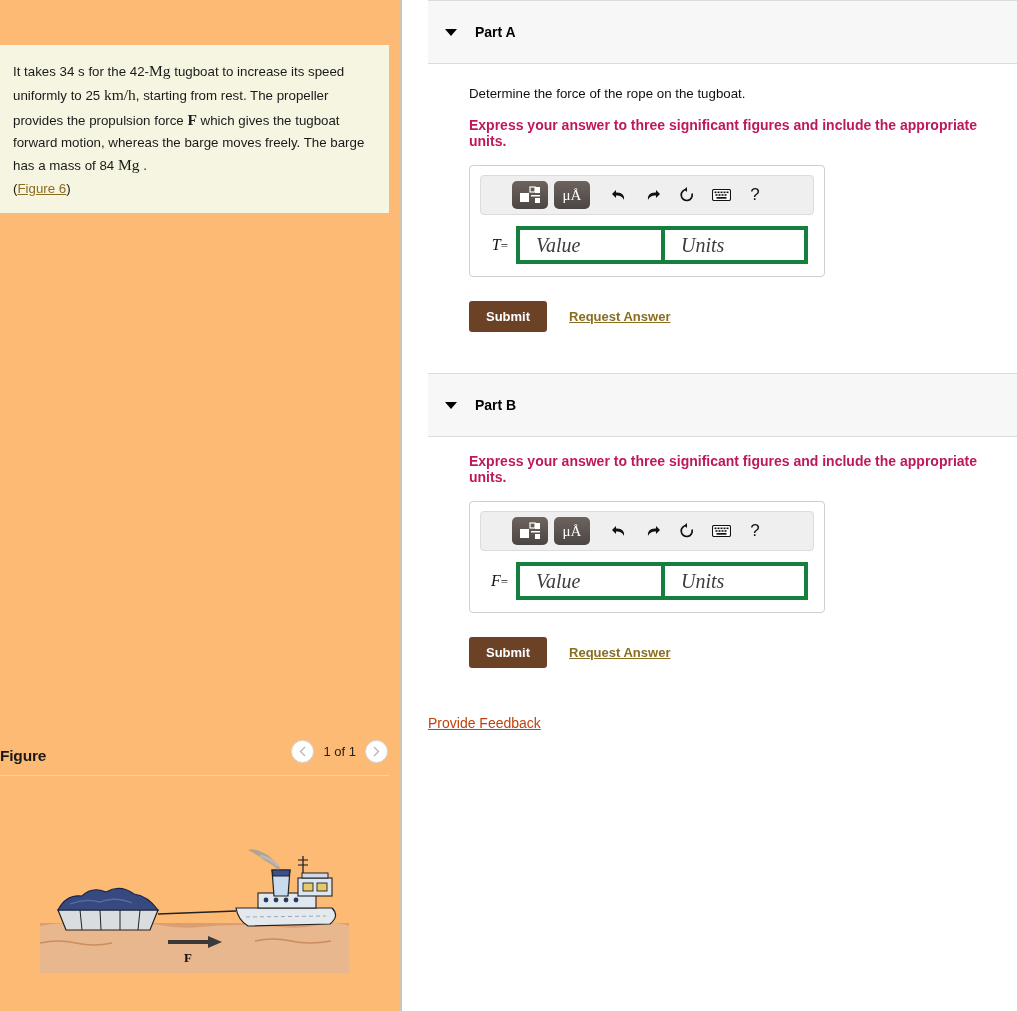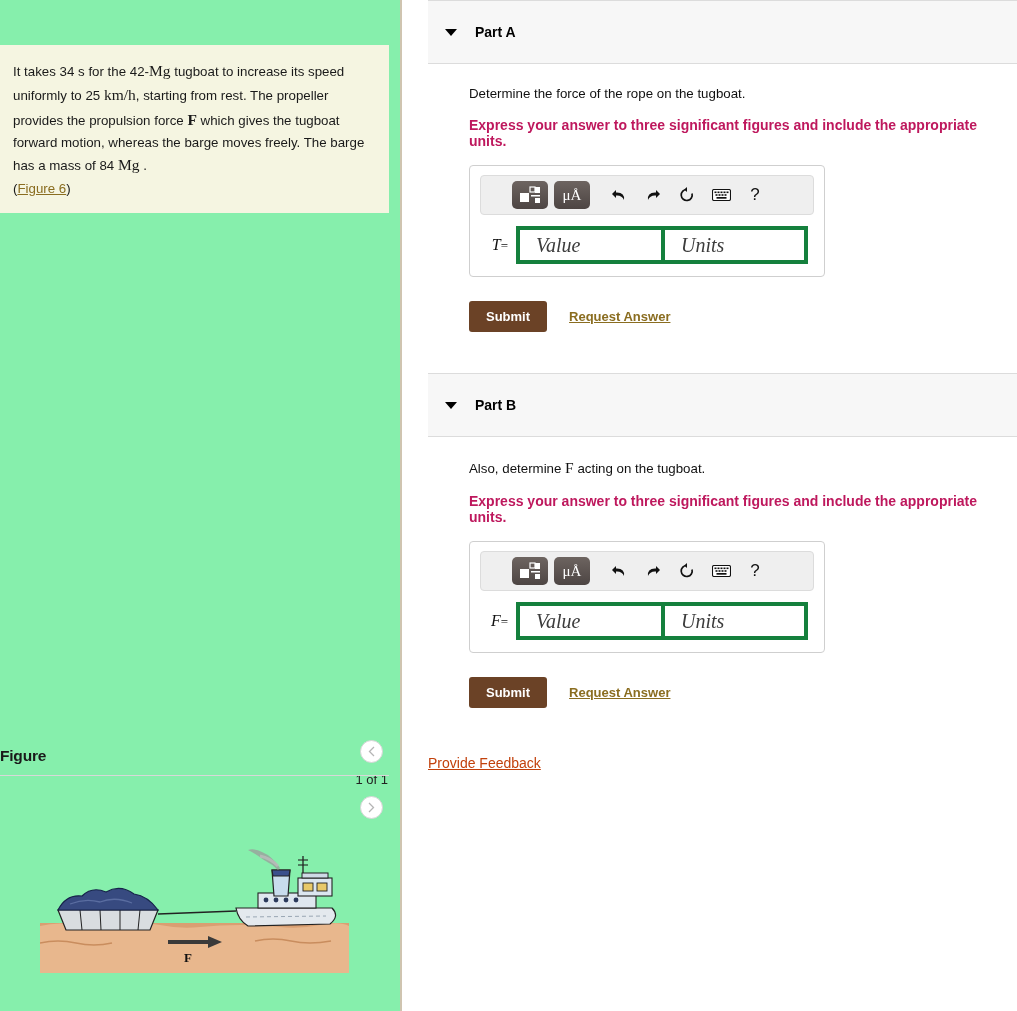--- a/index.html
+++ b/index.html
@@ -10,21 +10,21 @@
     font-family: "Liberation Sans", sans-serif;
     overflow: hidden;
   }
   .page { position: relative; width: 1017px; height: 1011px; }
 
   
   .left-col {
     position: absolute; left: 0; top: 0;
     width: 402px; height: 1011px;
     border-right: 2px solid #cfc4b0;
-    background: #86efac;
+    background: #fdba74;
   }
   .problem-box {
     position: absolute; left: 0; top: 45px;
     width: 389px;
     background: #f5f5e1;
     padding: 14px 13px 14px 13px;
     font-size: 13.3px;
     line-height: 1.58;
     color: #1a1a1a;
   }
@@ -48,21 +48,21 @@
     position: absolute; left: 0; top: 738px;
     width: 389px; height: 36px;
     display: flex; align-items: center;
   }
   .figure-title {
     font-size: 15.5px; font-weight: bold; color: #1a1a1a;
     letter-spacing: -0.2px;
   }
   .figure-nav {
     position: absolute; right: 12px; top: 740px;
-    display: flex; align-items: center; gap: 9px; flex-direction: column;
+    display: flex; align-items: center; gap: 9px;
   }
   .nav-circle {
     width: 23px; height: 23px; border-radius: 50%;
     border: 1px solid #d5d5d5; background: #fff;
     display: flex; align-items: center; justify-content: center;
     color: #aaa; font-size: 11px; line-height: 1;
   }
   .nav-count { font-size: 13px; color: #222; }
   .figure-rule {
     position: absolute; left: 0; top: 775px;
@@ -354,21 +354,20 @@
         <button class="submit-btn">Submit</button>
         <a class="req-link" href="#">Request Answer</a>
       </div>
     </div>
 
     <div class="part-header" style="margin-top:41px;">
       <span class="part-caret"></span>
       <span class="part-title">Part B</span>
     </div>
     <div class="part-body">
-      <div class="question-text"><span>Also, determine </span><span class="mathvar">F</span><span> acting on the tugboat.</span></div>
       <div class="instruction">Express your answer to three significant figures and include the appropriate units.</div>
 
       <div class="answer-wrap">
         <div class="toolbar">
           <div class="tb-btn">
             <svg width="22" height="18" viewBox="0 0 22 18">
               <rect x="1" y="7" width="9" height="9" fill="#fff"></rect>
               <rect x="11" y="1" width="5" height="5" fill="none" stroke="#fff" stroke-width="1.2"></rect>
               <rect x="16" y="1" width="5" height="6" fill="#fff"></rect>
               <rect x="12" y="9" width="9" height="1.5" fill="#fff"></rect>

